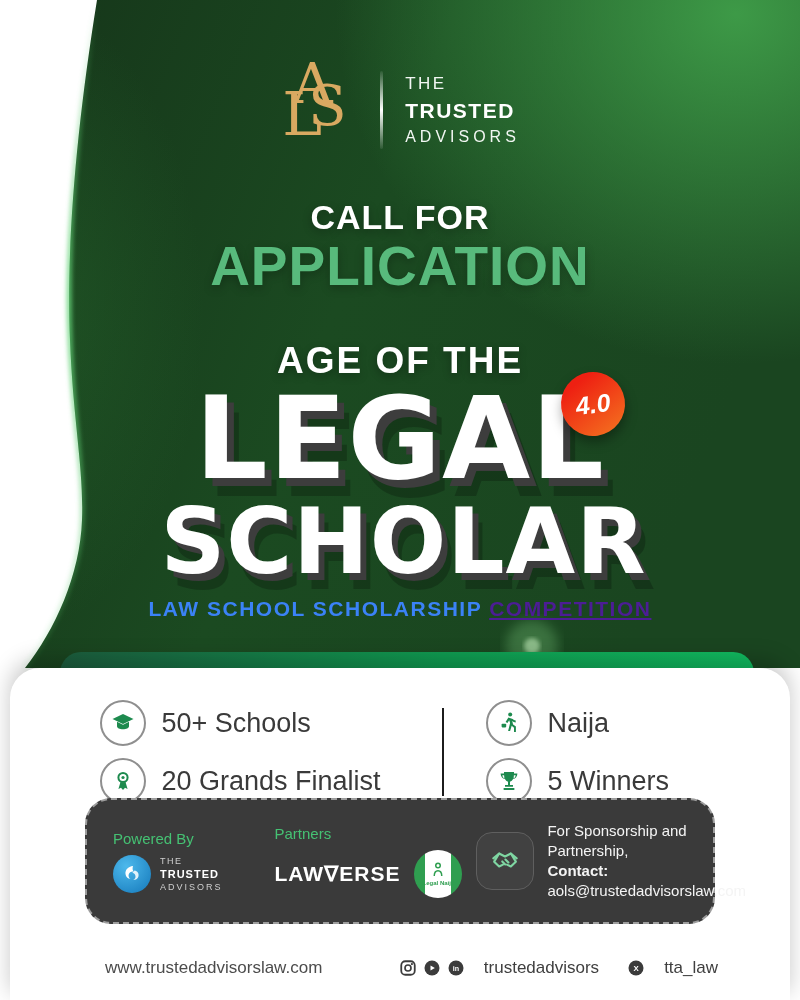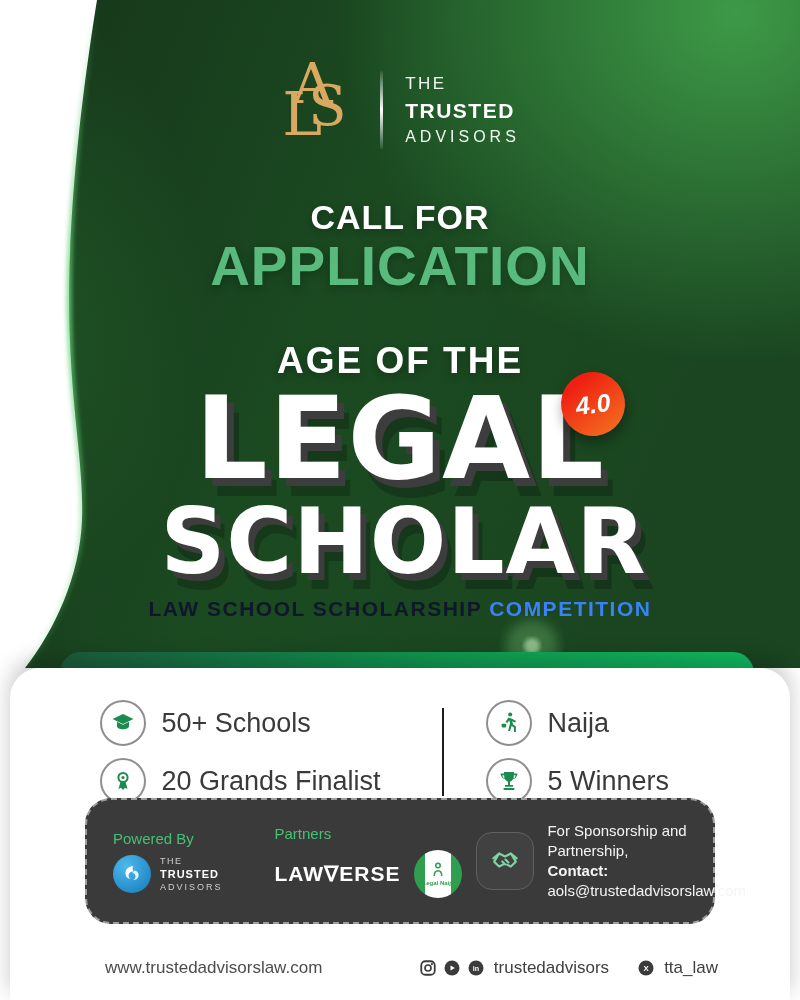--- a/index.html
+++ b/index.html
@@ -37,22 +37,22 @@
   .title-scholar{position:absolute;top:497px;left:0;right:0;text-align:center;z-index:3;
             font-family:"DejaVu Sans",sans-serif;font-size:90px;font-weight:800;line-height:1;
             color:#ffffff;letter-spacing:1px;text-shadow:6px 7px 0 #3d3d3d,10px 16px 0 rgba(0,0,0,.22);padding-left:7px;}
   .badge-40{position:absolute;left:561px;top:372px;width:64px;height:64px;border-radius:50%;
             background:linear-gradient(150deg,#ee2012 20%,#f4701f 95%);display:flex;align-items:center;
             justify-content:center;transform:rotate(-8deg);z-index:4;
             box-shadow:0 6px 12px rgba(0,0,0,.35);}
   .badge-40 span{color:#ffffff;font-size:25px;font-weight:800;font-style:italic;}
   .subtitle{position:absolute;top:597px;left:0;right:0;text-align:center;z-index:3;
             font-size:21px;font-weight:700;letter-spacing:1.5px;}
-  .subtitle .s1{color:#0f172a;}
-  .subtitle .s2{color:#3b82f6;}
+  .subtitle .s1{color:#3b82f6;}
+  .subtitle .s2{color:#4c1d95;text-decoration:underline;}
 
   
   .green-strip{position:absolute;top:652px;left:60px;right:46px;height:42px;border-radius:22px;
             background:linear-gradient(90deg,#1c5c3d 0%,#109b51 55%,#11bb60 100%);z-index:1;}
   .card{position:absolute;top:668px;left:10px;right:10px;bottom:0;background:#ffffff;
             border-radius:30px 30px 0 0;z-index:2;box-shadow:0 -8px 22px rgba(0,0,0,.22);}
 
   .stats{position:absolute;top:32px;left:0;right:0;display:flex;justify-content:center;
          align-items:center;gap:42px;}
   .stat-col{display:flex;flex-direction:column;gap:12px;}
@@ -90,21 +90,21 @@
   .handshake-box{width:56px;height:56px;border-radius:16px;border:1px solid #5f5f5f;background:#414141;
          display:flex;align-items:center;justify-content:center;flex:0 0 auto;}
   .sponsor-text{font-size:15px;color:#f4f4f4;line-height:1.35;}
   .sponsor-text .bold{font-weight:700;}
 
   
   .footer{position:absolute;left:95px;right:72px;bottom:22px;display:flex;
           justify-content:space-between;align-items:center;}
   .website{font-size:17px;color:#4c4c4c;}
   .socials{display:flex;align-items:center;gap:6px;}
-  .socials .handle{font-size:17px;color:#3f3f3f;margin-left:3px;}
+  .socials .handle{font-size:17px;color:#3f3f3f;margin-left:13px;}
   .socials .gap{width:16px;}
   .sicon{display:flex;align-items:flex-end;}
 </style>
 </head>
 <body>
 
 <div class="poster">
 
   <svg class="bg-svg" width="800" height="1000" viewBox="0 0 800 1000">
     <defs>

